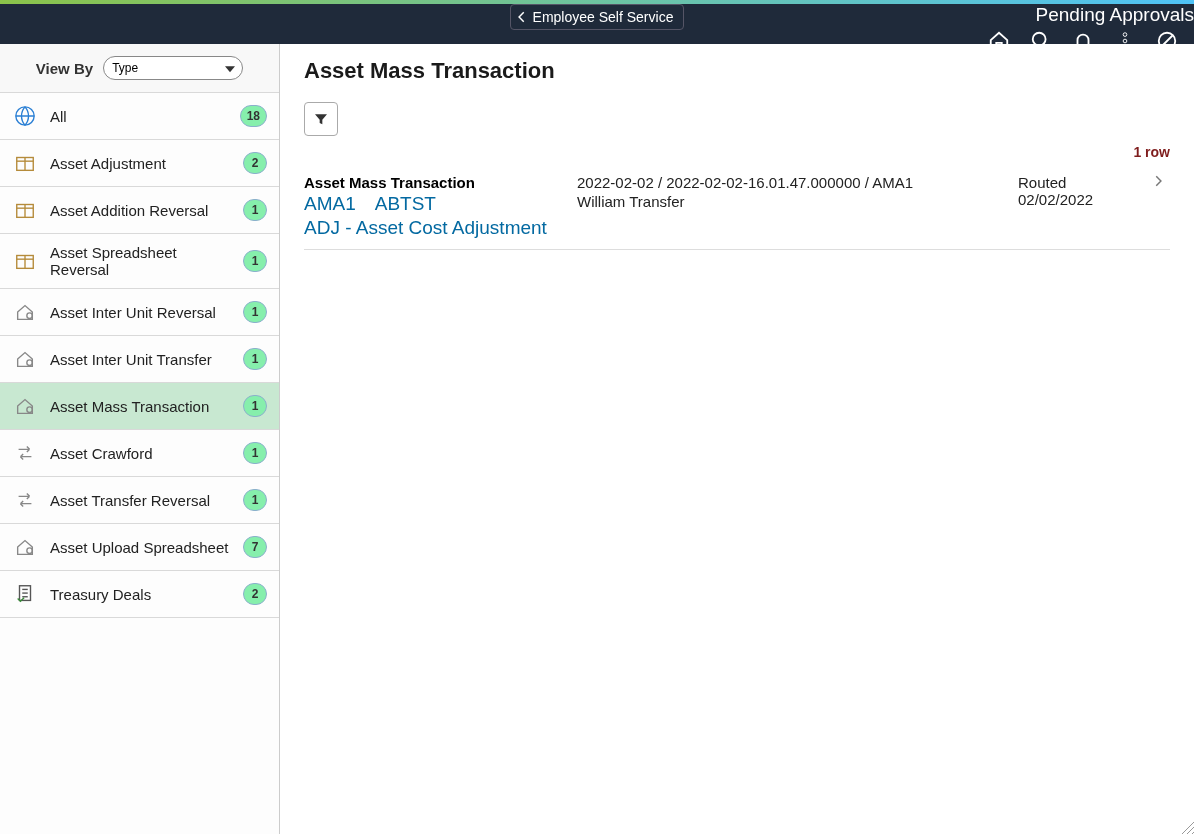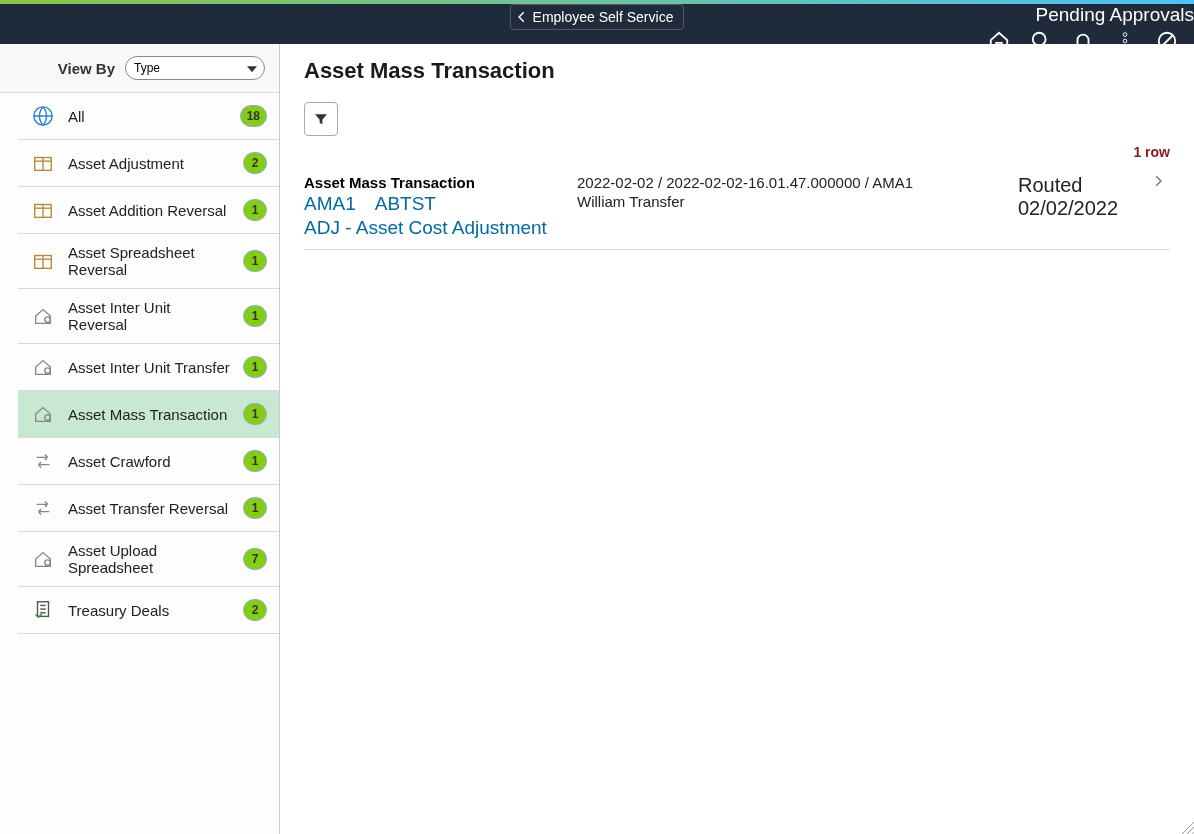--- a/index.html
+++ b/index.html
@@ -27,49 +27,49 @@
     font-size: 19px; pointer-events: none;
   }
   .header-icons { margin-left: auto; display: flex; gap: 20px; align-items: center; padding-right: 8px; }
   .header-icons svg { width: 22px; height: 22px; stroke: #fff; fill: none; cursor: pointer; }
   .body { display: flex; height: calc(834px - 44px); }
   .sidebar {
     width: 280px; border-right: 1px solid #ccc; background: #fdfdfd;
     overflow-y: auto;
   }
   .viewby-row {
-    display: flex; align-items: center; justify-content: flex-end;
+    display: flex; align-items: center; justify-content: center;
     gap: 10px; padding: 12px 14px; border-bottom: 1px solid #d9d9d9;
     background: #f8f8f8;
   }
   .viewby-label { font-weight: bold; color: #333; font-size: 15px; }
   .viewby-select {
     border: 1px solid #888; border-radius: 13px; padding: 4px 28px 4px 8px;
     font-size: 12px; background: #fff; appearance: none; position: relative;
     width: 140px;
   }
   .select-wrap { position: relative; }
   .select-wrap::after {
     content: ""; position: absolute; right: 8px; top: 50%; transform: translateY(-30%);
     border-left: 5px solid transparent; border-right: 5px solid transparent;
     border-top: 6px solid #333; pointer-events: none;
   }
-  .sidebar-list { list-style: none; margin-left: 18px; }
+  .sidebar-list { list-style: none; }
   .sidebar-item {
     display: flex; align-items: center; padding: 10px 12px;
     border-bottom: 1px solid #d9d9d9; cursor: pointer; gap: 12px;
     font-size: 15px; color: #222;
   }
   .sidebar-item.selected { background: #c8e8d1; }
   .sidebar-icon { width: 26px; height: 26px; display: flex; align-items: center; justify-content: center; }
   .sidebar-icon svg { width: 22px; height: 22px; }
   .sidebar-label { flex: 1; }
   .badge {
     min-width: 24px; height: 22px; border-radius: 11px;
-    border: 1px solid #8bb0cc; background: #84cc16;
+    border: 1px solid #8bb0cc; background: #86efac;
     display: flex; align-items: center; justify-content: center;
     font-size: 12px; font-weight: bold; color: #333;
     padding: 0 6px;
   }
   .main { flex: 1; padding: 14px 24px 0 24px; position: relative; }
   .main-title { font-size: 22px; font-weight: bold; color: #1a1a1a; margin-bottom: 18px; }
   .filter-btn {
     width: 34px; height: 34px; border: 1px solid #aaa; border-radius: 4px;
     display: flex; align-items: center; justify-content: center; cursor: pointer;
     margin-bottom: 8px;
@@ -78,21 +78,21 @@
   .row-count { text-align: right; font-weight: bold; font-size: 14px; color: #7f1d1d; margin-bottom: 4px; }
   .approval-row {
     display: flex; padding: 10px 0; border-bottom: 1px solid #ddd;
     cursor: pointer; align-items: flex-start; gap: 18px;
   }
   .col1 { width: 255px; }
   .col1-title { font-weight: bold; font-size: 15px; }
   .col1-sub, .col1-desc { font-size: 19px; color: #0369a1; margin-top: 2px; }
   .col2 { flex: 1; font-size: 15px; color: #222; }
   .col2 div { margin-bottom: 2px; }
-  .col3 { width: 110px; text-align: left; font-size: 20px; color: #222; }
+  .col3 { width: 110px; text-align: left; font-size: 15px; color: #222; }
   .chev-col { width: 24px; display: flex; align-items: center; justify-content: center; }
   .chev-col svg { width: 14px; height: 14px; stroke: #777; }
   .resize-handle {
     position: absolute; right: 0; bottom: 0; width: 16px; height: 16px;
   }
   .resize-handle svg { width: 16px; height: 16px; stroke: #999; }
 </style>
 </head>
 <body>
 

